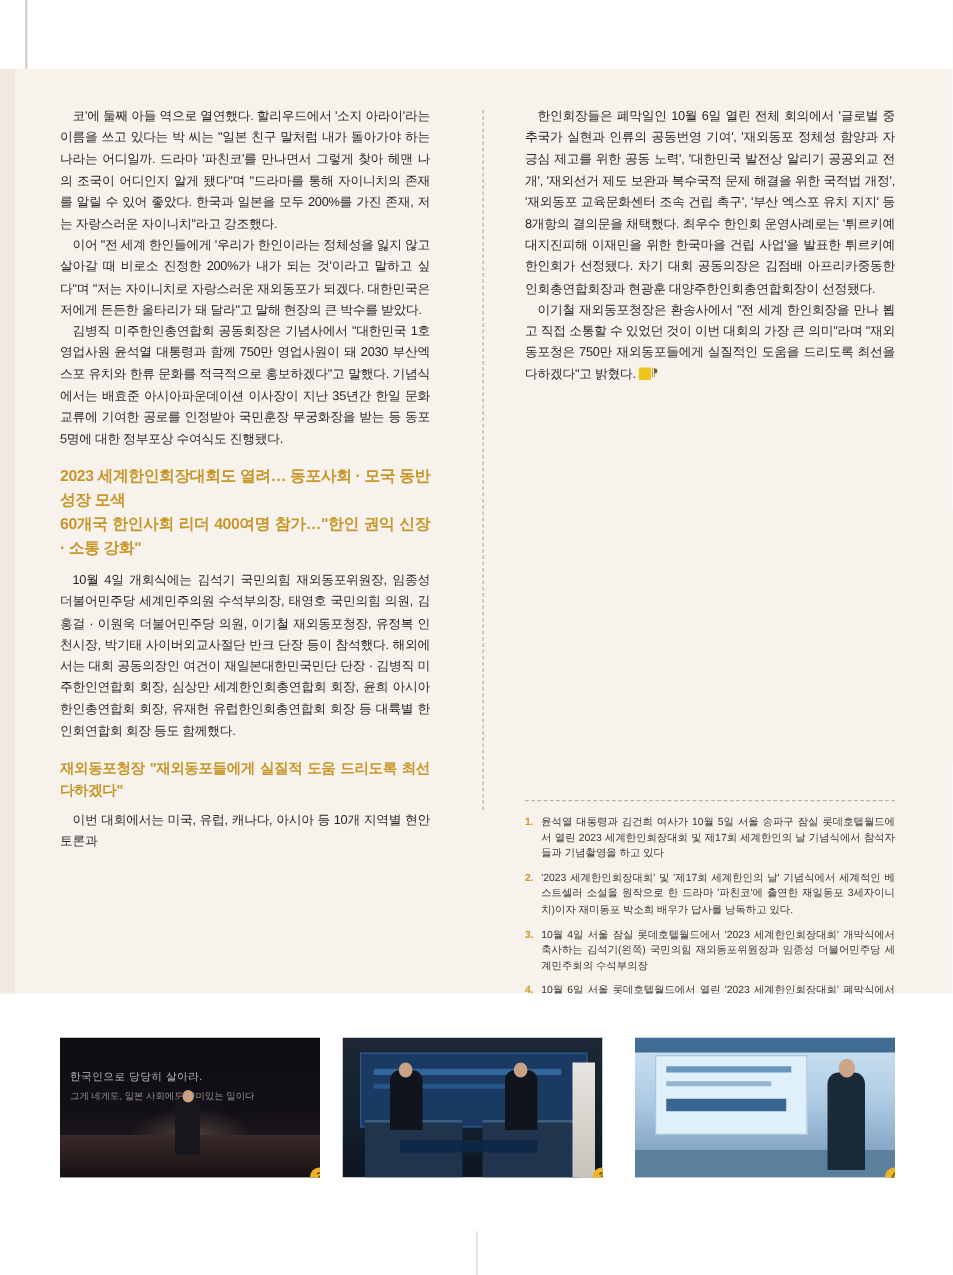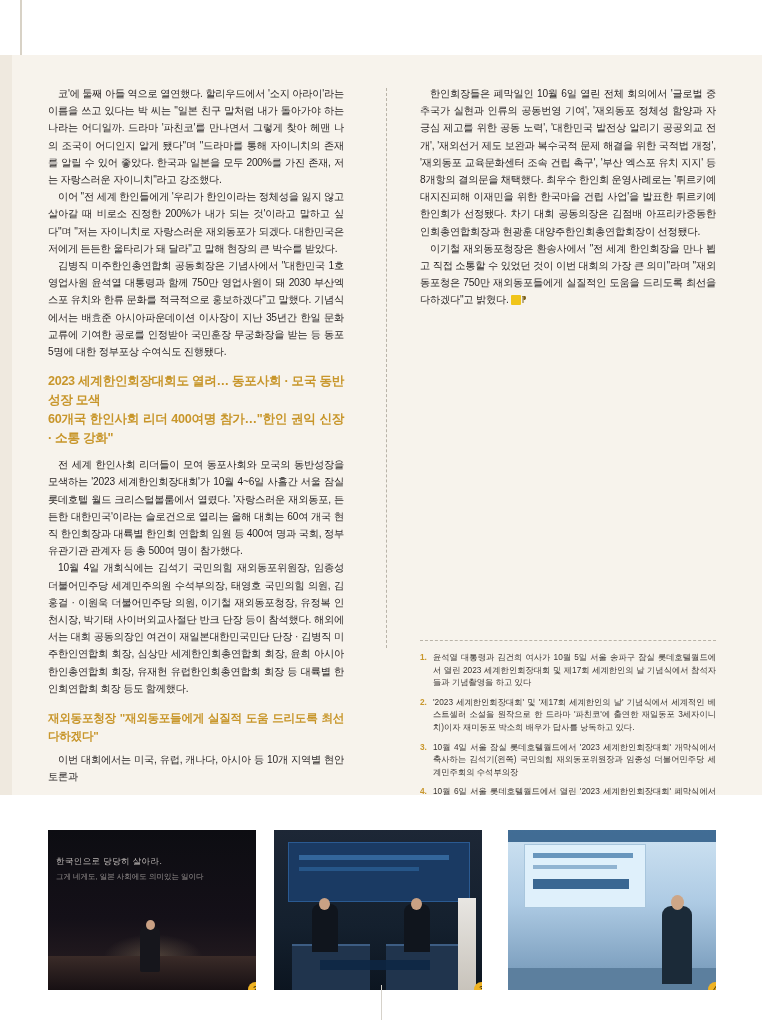--- a/index.html
+++ b/index.html
@@ -140,21 +140,21 @@
   .photos {
     position: absolute;
     left: 0; top: 795px;
     width: 762px; height: 190px;
     background: #ffffff;
   }
   .photo {
     position: absolute;
     top: 35px;
     width: 208px;
-    height: 160px;
+    height: 112px;
     overflow: hidden;
   }
   .photo1 { left: 48px; }
   .photo2 { left: 274px; }
   .photo3 { left: 508px; }
   .badge {
     position: absolute;
     right: -7px;
     bottom: -7px;
     width: 15px; height: 15px;
@@ -239,21 +239,20 @@
   <div class="col col-left">
     <p>코'에 둘째 아들 역으로 열연했다. 할리우드에서 '소지 아라이'라는 이름을 쓰고 있다는 박 씨는 "일본 친구 말처럼 내가 돌아가야 하는 나라는 어디일까. 드라마 '파친코'를 만나면서 그렇게 찾아 헤맨 나의 조국이 어디인지 알게 됐다"며 "드라마를 통해 자이니치의 존재를 알릴 수 있어 좋았다. 한국과 일본을 모두 200%를 가진 존재, 저는 자랑스러운 자이니치"라고 강조했다.</p>
     <p>이어 "전 세계 한인들에게 '우리가 한인이라는 정체성을 잃지 않고 살아갈 때 비로소 진정한 200%가 내가 되는 것'이라고 말하고 싶다"며 "저는 자이니치로 자랑스러운 재외동포가 되겠다. 대한민국은 저에게 든든한 울타리가 돼 달라"고 말해 현장의 큰 박수를 받았다.</p>
     <p>김병직 미주한인총연합회 공동회장은 기념사에서 "대한민국 1호 영업사원 윤석열 대통령과 함께 750만 영업사원이 돼 2030 부산엑스포 유치와 한류 문화를 적극적으로 홍보하겠다"고 말했다. 기념식에서는 배효준 아시아파운데이션 이사장이 지난 35년간 한일 문화교류에 기여한 공로를 인정받아 국민훈장 무궁화장을 받는 등 동포 5명에 대한 정부포상 수여식도 진행됐다.</p>
 
     <h2 class="headline">
       <span>2023 세계한인회장대회도 열려… 동포사회 · 모국 동반성장 모색</span><br>
       <span>60개국 한인사회 리더 400여명 참가…"한인 권익 신장 · 소통 강화"</span>
     </h2>
 
-    <p>전 세계 한인사회 리더들이 모여 동포사회와 모국의 동반성장을 모색하는 '2023 세계한인회장대회'가 10월 4~6일 사흘간 서울 잠실 롯데호텔 월드 크리스털볼룸에서 열렸다. '자랑스러운 재외동포, 든든한 대한민국'이라는 슬로건으로 열리는 올해 대회는 60여 개국 현직 한인회장과 대륙별 한인회 연합회 임원 등 400여 명과 국회, 정부 유관기관 관계자 등 총 500여 명이 참가했다.</p>
     <p>10월 4일 개회식에는 김석기 국민의힘 재외동포위원장, 임종성 더불어민주당 세계민주의원 수석부의장, 태영호 국민의힘 의원, 김홍걸 · 이원욱 더불어민주당 의원, 이기철 재외동포청장, 유정복 인천시장, 박기태 사이버외교사절단 반크 단장 등이 참석했다. 해외에서는 대회 공동의장인 여건이 재일본대한민국민단 단장 · 김병직 미주한인연합회 회장, 심상만 세계한인회총연합회 회장, 윤희 아시아한인총연합회 회장, 유재헌 유럽한인회총연합회 회장 등 대륙별 한인회연합회 회장 등도 함께했다.</p>
 
     <div class="sub-headline">재외동포청장 "재외동포들에게 실질적 도움 드리도록 최선 다하겠다"</div>
 
     <p>이번 대회에서는 미국, 유럽, 캐나다, 아시아 등 10개 지역별 현안 토론과</p>
   </div>
 
   <div class="col col-right">
     <p>한인회장들은 폐막일인 10월 6일 열린 전체 회의에서 '글로벌 중추국가 실현과 인류의 공동번영 기여', '재외동포 정체성 함양과 자긍심 제고를 위한 공동 노력', '대한민국 발전상 알리기 공공외교 전개', '재외선거 제도 보완과 복수국적 문제 해결을 위한 국적법 개정', '재외동포 교육문화센터 조속 건립 촉구', '부산 엑스포 유치 지지' 등 8개항의 결의문을 채택했다. 최우수 한인회 운영사례로는 '튀르키예 대지진피해 이재민을 위한 한국마을 건립 사업'을 발표한 튀르키예 한인회가 선정됐다. 차기 대회 공동의장은 김점배 아프리카중동한인회총연합회장과 현광훈 대양주한인회총연합회장이 선정됐다.</p>
     <p><span>이기철 재외동포청장은 환송사에서 "전 세계 한인회장을 만나 뵙고 직접 소통할 수 있었던 것이 이번 대회의 가장 큰 의미"라며 "재외동포청은 750만 재외동포들에게 실질적인 도움을 드리도록 최선을 다하겠다"고 밝혔다.</span> <span class="endmark">⁋</span></p>

